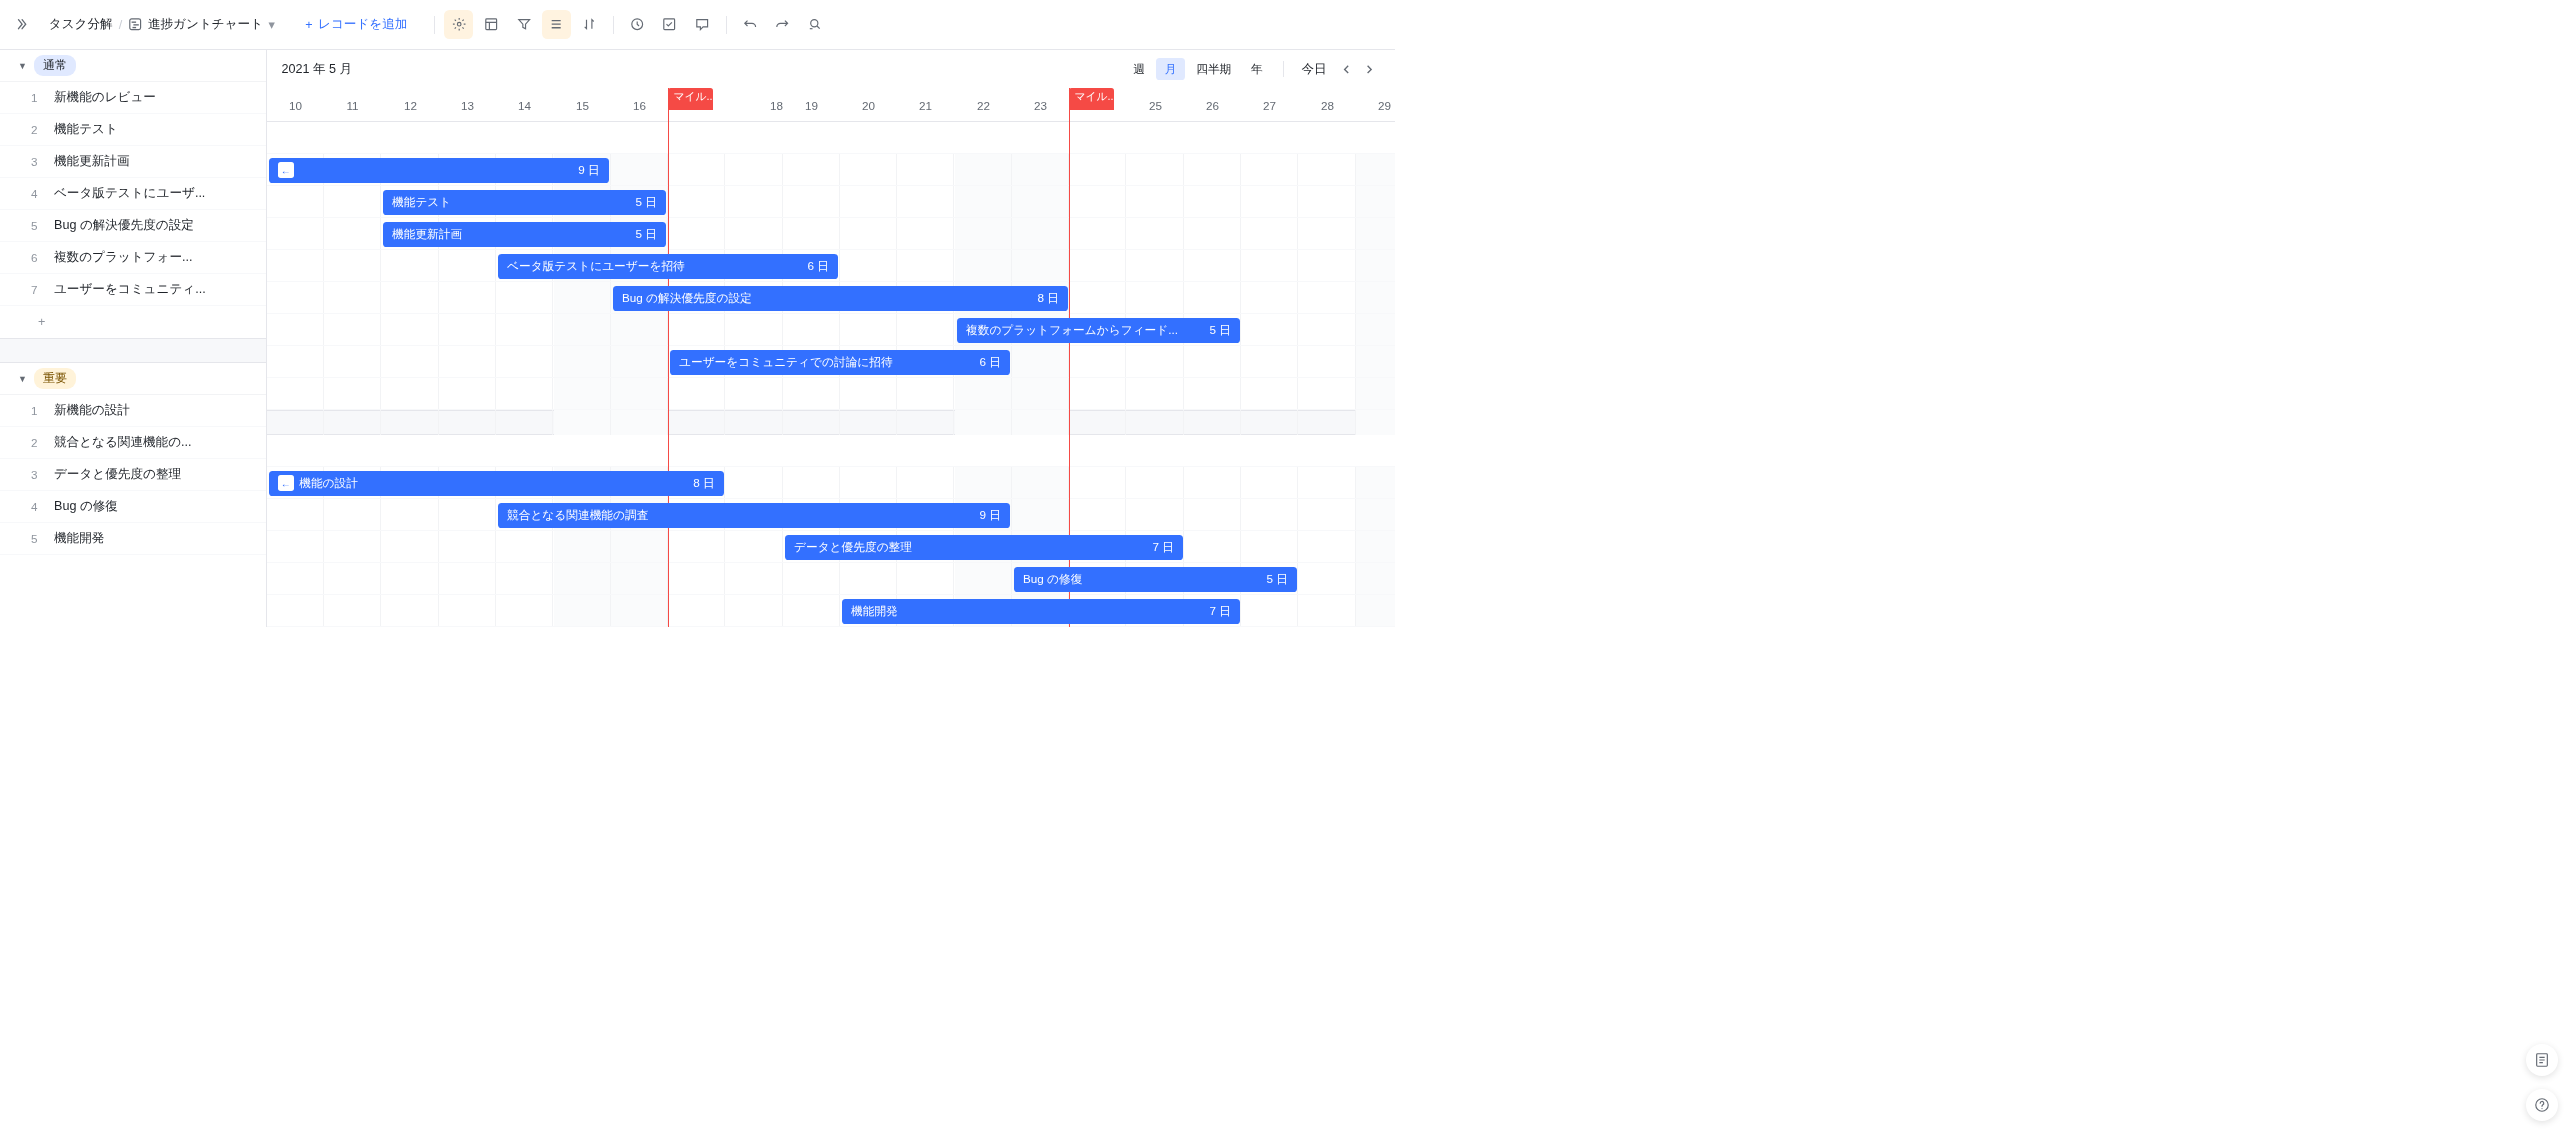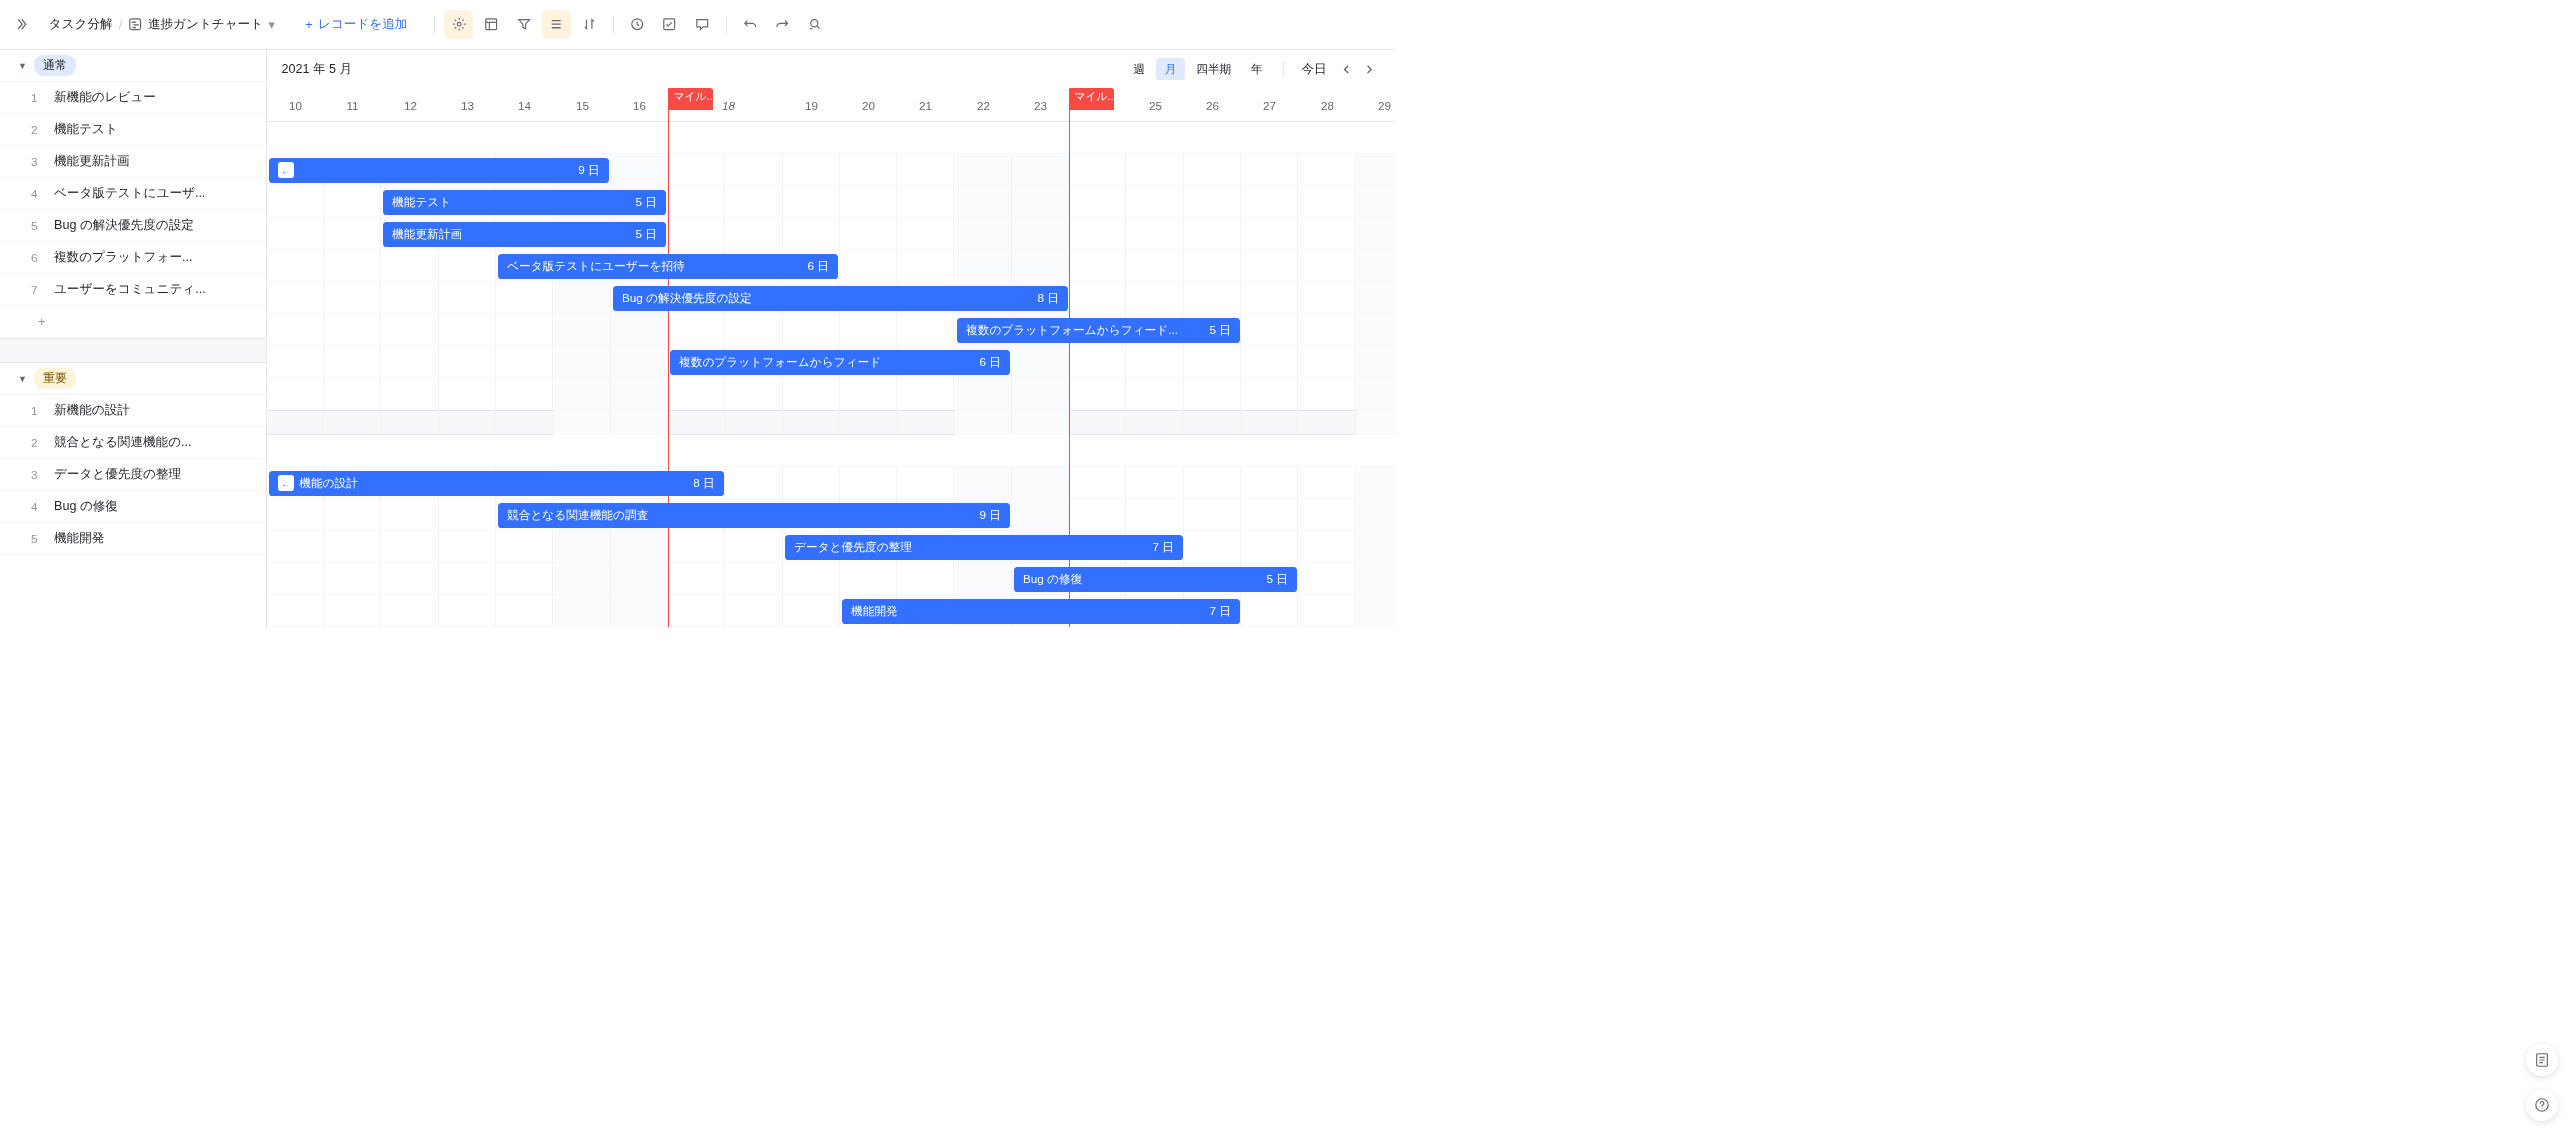--- a/index.html
+++ b/index.html
@@ -250,21 +250,21 @@
         </div>
       </div>
       <div class="th-days" id="th-days">
           <div class="day-cell" style="left: 0px; width: 57px;">10</div>
           <div class="day-cell" style="left: 57px; width: 57px; text-align: center;">11</div>
           <div class="day-cell" style="left: 115px; width: 57px;">12</div>
           <div class="day-cell" style="left: 172px; width: 57px;">13</div>
           <div class="day-cell" style="left: 229px; width: 57px;">14</div>
           <div class="day-cell" style="left: 287px; width: 57px;">15</div>
           <div class="day-cell" style="left: 344px; width: 57px;">16</div>
-          <div class="day-cell" style="left: 433px; width: 57px; font-style: italic;">18</div>
+          <div class="day-cell" style="left: 481px; width: 57px;">18</div>
           <div class="day-cell" style="left: 516px; width: 57px;">19</div>
           <div class="day-cell" style="left: 573px; width: 57px;">20</div>
           <div class="day-cell" style="left: 630px; width: 57px;">21</div>
           <div class="day-cell" style="left: 688px; width: 57px;">22</div>
           <div class="day-cell" style="left: 745px; width: 57px;">23</div>
           <div class="day-cell" style="left: 860px; width: 57px;">25</div>
           <div class="day-cell" style="left: 917px; width: 57px;">26</div>
           <div class="day-cell" style="left: 974px; width: 57px;">27</div>
           <div class="day-cell" style="left: 1032px; width: 57px;">28</div>
           <div class="day-cell" style="left: 1089px; width: 57px;">29</div>
@@ -328,21 +328,21 @@
           </div>
         </div>
         <div class="chart-row">
           <div class="bar" style="left: 690px; width: 283px;">
             <span class="bar-label">複数のプラットフォームからフィード...</span>
             <span class="bar-dur">5 日</span>
           </div>
         </div>
         <div class="chart-row">
           <div class="bar" style="left: 403px; width: 340px;">
-            <span class="bar-label">複数のプラットフォームからフィード</span>
+            <span class="bar-label">ユーザーをコミュニティでの討論に招待</span>
             <span class="bar-dur">6 日</span>
           </div>
         </div>
         <div class="chart-row"></div>
         <div class="chart-gap"></div>
         <div class="chart-row chart-group-row"></div>
         <div class="chart-row">
           <div class="bar" style="left: 1.8px; width: 455px;">
             <span class="bar-arrow">←</span>
             <span class="bar-label">機能の設計</span>

